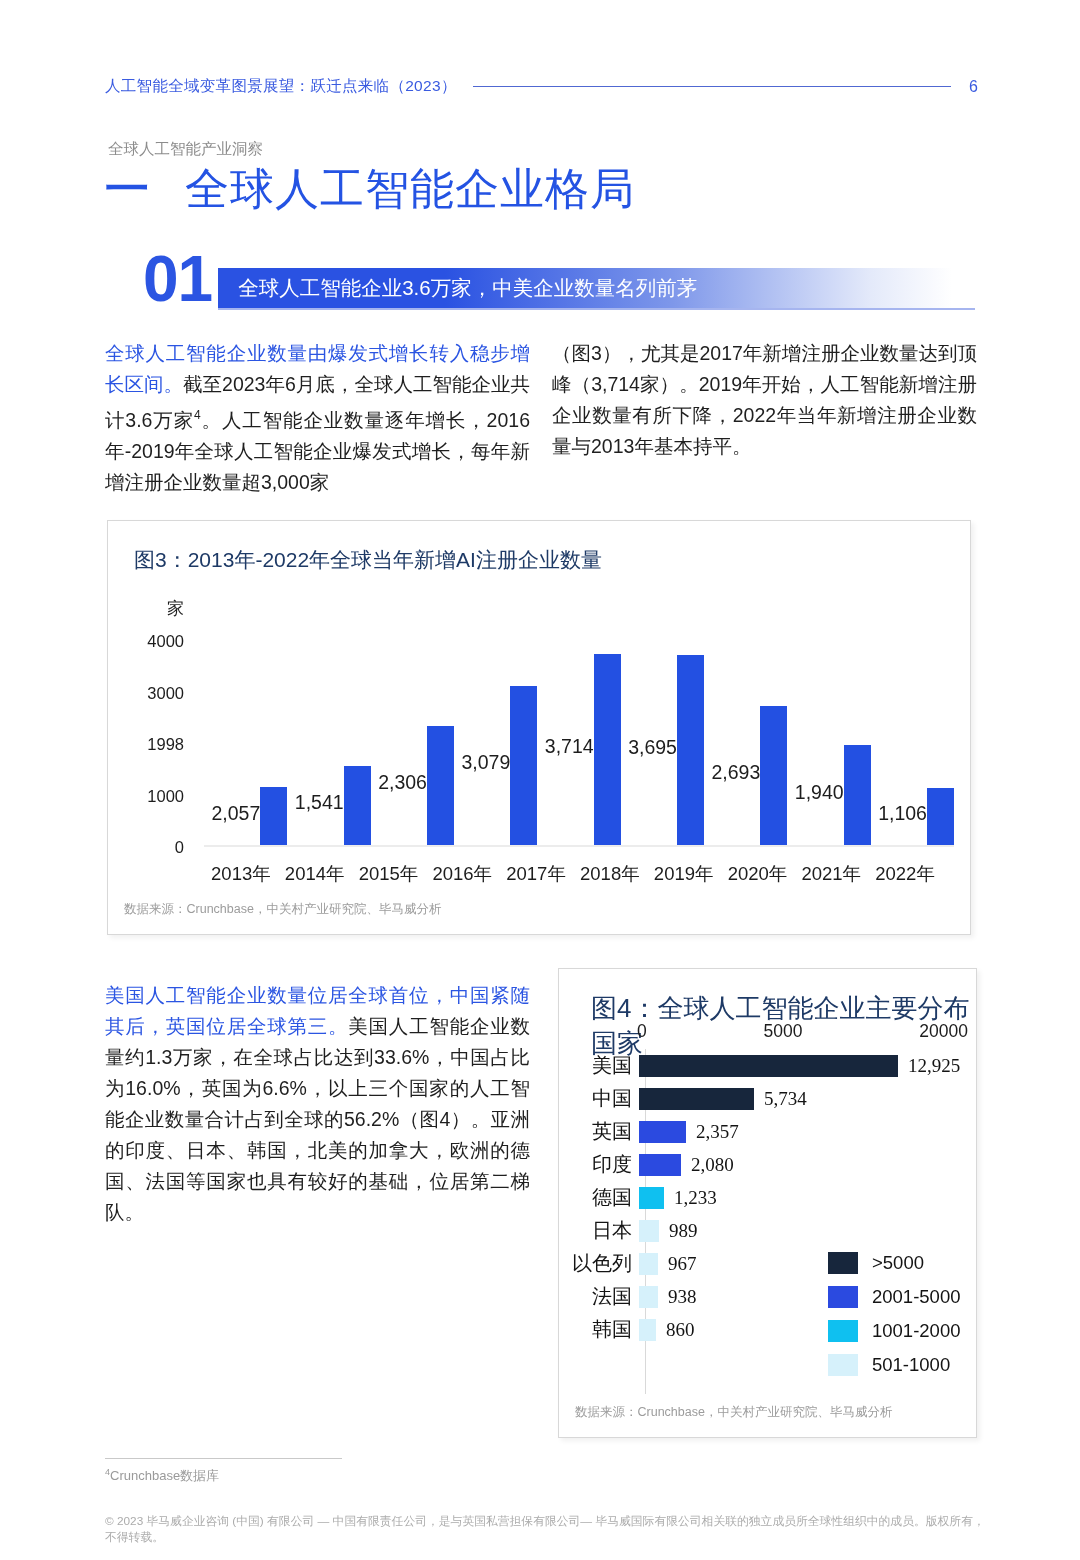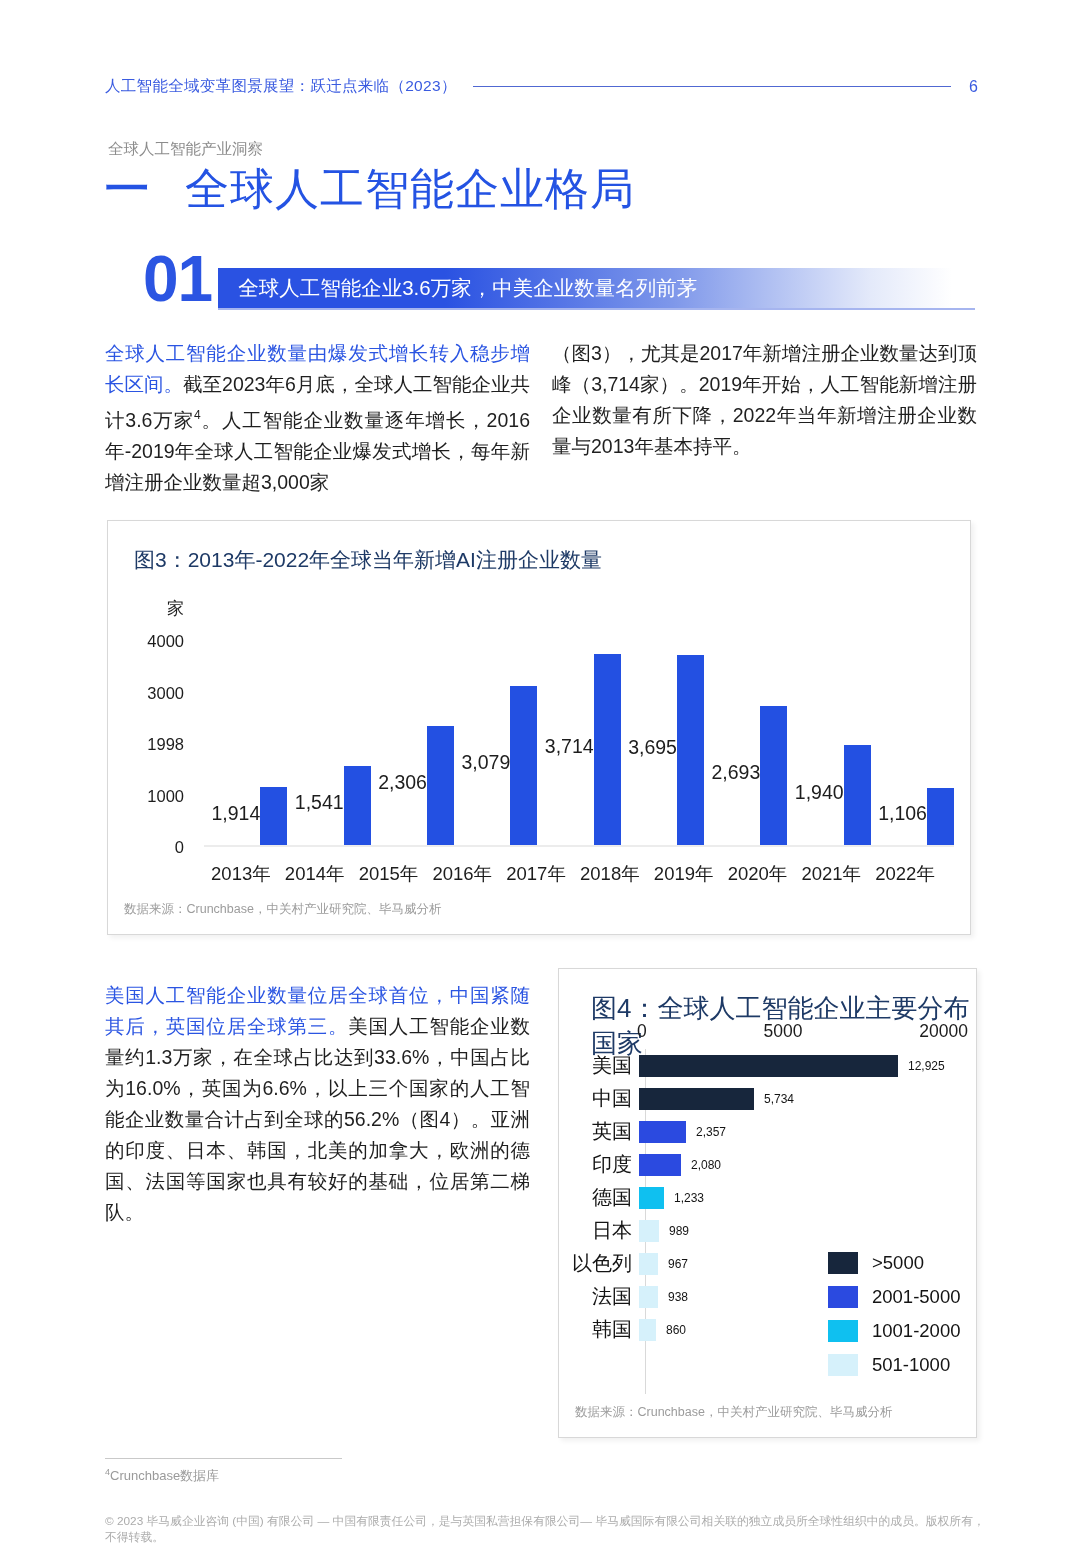--- a/index.html
+++ b/index.html
@@ -51,21 +51,21 @@
   
   .fig4 { left:558px; top:968px; width:419px; height:470px; }
   .fig4 .fig-title { margin:22px 0 0 32px; font-size:26px; }
   .f4-axis { position:absolute; left:78px; right:8px; top:52px; display:flex; justify-content:space-between;
              font-size:17.5px; color:#1d1d1d; }
   .f4-vline { position:absolute; left:86px; top:80px; width:1px; height:345px; background:#D9D9D9; }
   .f4-rows { position:absolute; left:0; right:8px; top:80px; }
   .f4-row { display:flex; align-items:center; height:33px; }
   .f4-label { width:80px; text-align:right; padding-right:7px; font-size:20px; color:#141414; white-space:nowrap; }
   .f4-bar { height:22px; }
-  .f4-value { margin-left:10px; font-size:12px; color:#141414; white-space:nowrap; }
+  .f4-value { margin-left:10px; font-size:19px; color:#141414; white-space:nowrap;font-family:Liberation Serif, serif; }
   .f4-legend { position:absolute; left:269px; top:277px; }
   .f4-legend-row { display:flex; align-items:center; height:34px; gap:14px; }
   .f4-swatch { width:30px; height:22px; flex:none; }
   .f4-legend-label { font-size:18.5px; color:#141414; white-space:nowrap; }
   
   .footnote-line { position:absolute; left:105px; top:1458px; width:237px; height:1px; background:#C9C9C9; }
   .footnote { position:absolute; left:105px; top:1467px; font-size:13px; color:#9A9A9A; }
   .footnote sup { font-size:9px; }
   .copyright { position:absolute; left:105px; right:95px; top:1514px; font-size:11.8px; color:#ACACAC; }
 </style>
@@ -101,21 +101,21 @@
     <div class="f3-unit">家</div>
     <div class="f3-yaxis">
         <div class="f3-ytick" style="top: 0px;">4000</div>
         <div class="f3-ytick" style="top: 51.5px;">3000</div>
         <div class="f3-ytick" style="top: 103px;">1998</div>
         <div class="f3-ytick" style="top: 154.5px;">1000</div>
         <div class="f3-ytick" style="top: 206px;">0</div>
       </div>
     <div class="f3-plot">
         <div class="f3-group">
-          <div class="f3-value">1,914</div>
+          <div class="f3-value">2,057</div>
           <div class="f3-bar" style="height: 58px; background: rgb(35, 80, 226);"></div>
         </div>
         <div class="f3-group">
           <div class="f3-value">1,541</div>
           <div class="f3-bar" style="height: 79px; background: rgb(35, 80, 226);"></div>
         </div>
         <div class="f3-group">
           <div class="f3-value">2,306</div>
           <div class="f3-bar" style="height: 119px; background: rgb(35, 80, 226);"></div>
         </div>

